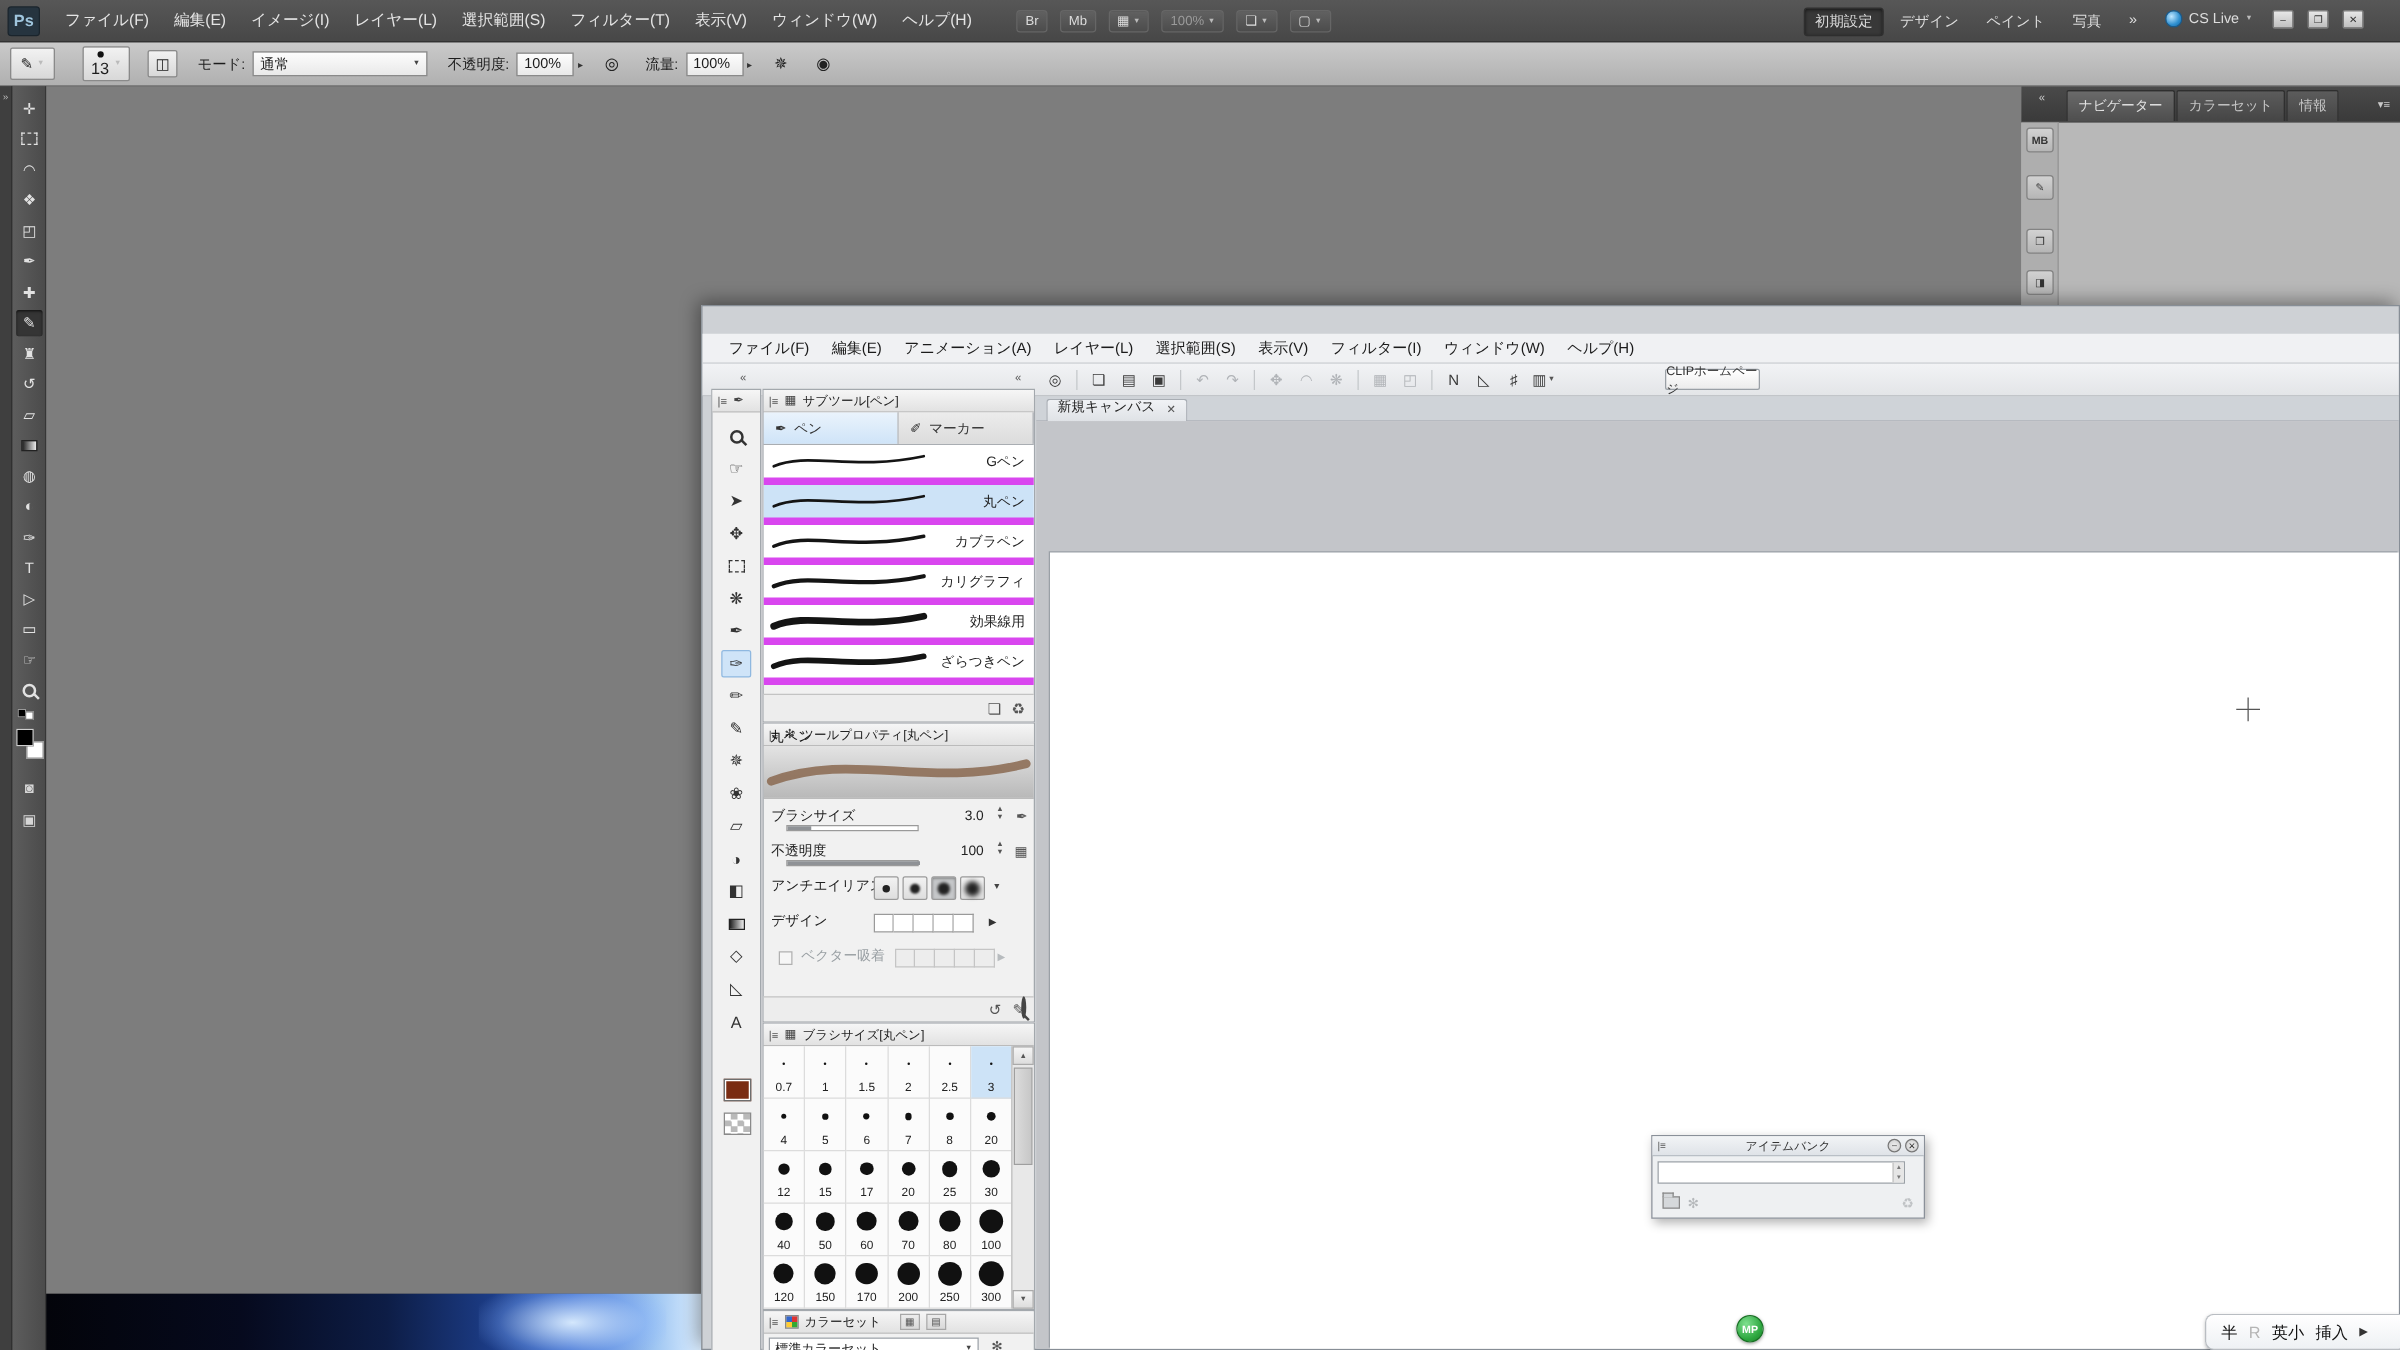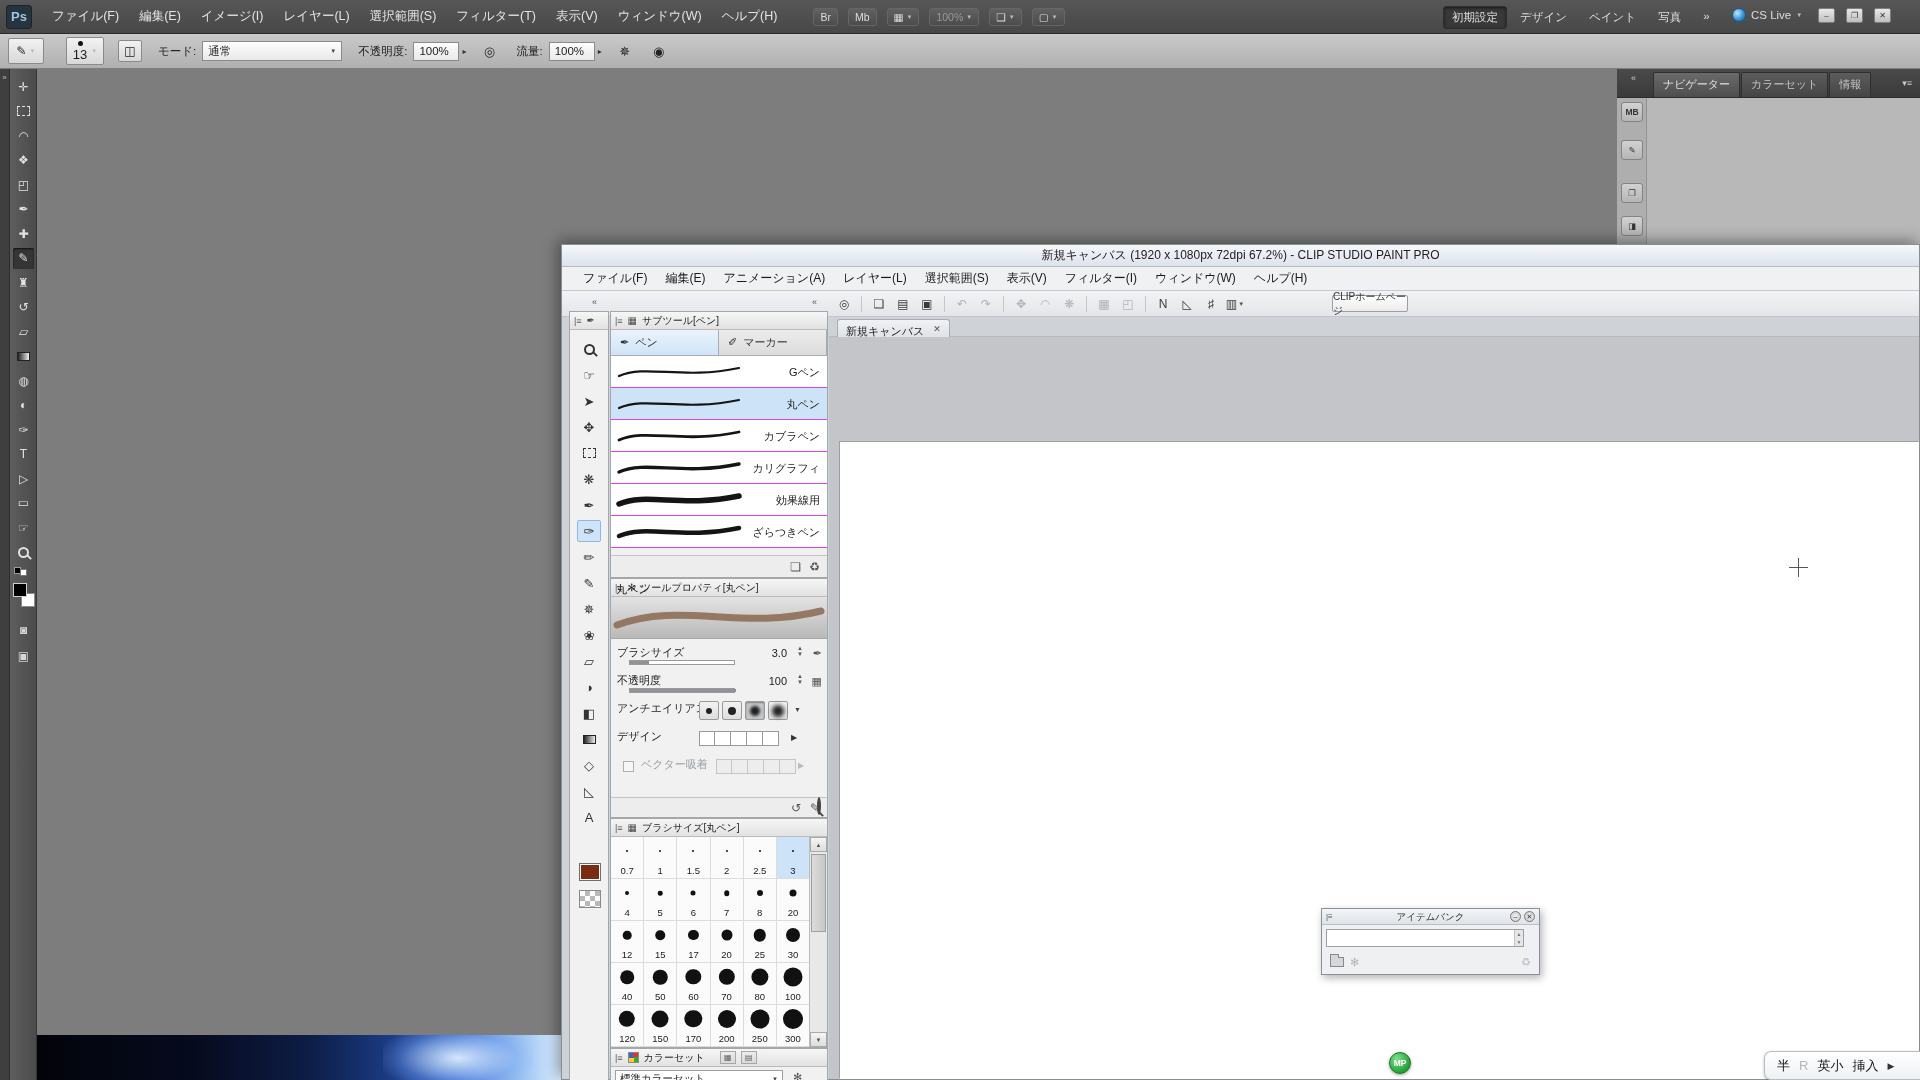--- a/index.html
+++ b/index.html
@@ -78,21 +78,21 @@
 .csp-menu{padding:0 9px;font-size:12px;}
 .csp-toolbar{position:absolute;left:0;top:46px;right:0;height:26px;background:linear-gradient(#f2f3f5,#e3e5e8);border-bottom:1px solid #c2c5c9;}
 .dock-arrow{position:absolute;top:6px;font-size:9px;color:#555;}
 #csp-tbicons{position:absolute;left:272px;top:3px;display:flex;gap:4px;align-items:center;}
 .ctbi{width:20px;height:19px;display:flex;align-items:center;justify-content:center;font-size:12px;color:#3a3a3a;border-radius:2px;}
 .ctbi.muted{color:#b0b3b7;}
 .ctbi .dd{color:#555;margin-left:1px;}
 .tbsep{width:1px;height:16px;background:#c4c7ca;margin:0 3px;}
 #csp-home{position:absolute;left:770px;top:4px;width:76px;height:17px;background:linear-gradient(#fff,#ececec);border:1px solid #9aa0a6;border-radius:2px;font-size:10px;color:#333;display:flex;align-items:center;justify-content:center;}
 .csp-tabbar{position:absolute;left:267px;top:72px;right:0;height:20px;background:#cfd3d8;border-bottom:1px solid #b6bac0;}
-.csp-tab{position:absolute;left:8px;top:2px;height:18px;padding:4px 8px;background:linear-gradient(#f0f2f5,#dfe2e6);border:1px solid #a8adb3;border-bottom:none;border-radius:3px 3px 0 0;display:flex;align-items:flex-start;gap:9px;font-size:11px;color:#222;}
+.csp-tab{position:absolute;left:8px;top:2px;height:18px;padding:4px 8px;background:linear-gradient(#f0f2f5,#dfe2e6);border:1px solid #a8adb3;border-bottom:none;border-radius:3px 3px 0 0;display:flex;align-items:flex-end;gap:9px;font-size:11px;color:#222;}
 .csp-tab .x{font-size:9px;color:#555;}
 #csp-workspace{position:absolute;left:267px;top:92px;right:0;bottom:0;background:#c3c5c9;}
 #csp-white{position:absolute;left:11px;top:105px;right:0;bottom:0;background:#fff;box-shadow:-1px -1px 0 #9aa0a6;}
 .crosshair{position:absolute;left:960px;top:221px;width:19px;height:19px;}
 .crosshair::before{content:"";position:absolute;left:0;right:0;top:9px;height:1px;background:#555;}
 .crosshair::after{content:"";position:absolute;top:0;bottom:0;left:9px;width:1px;background:#555;}
 
 
 .palette{position:absolute;background:#f1f1f1;border:1px solid #a3a8ad;}
 .pal-header{height:18px;background:linear-gradient(#f6f6f6,#e2e2e2);border-bottom:1px solid #bbb;display:flex;align-items:center;gap:5px;padding:0 4px;font-size:10px;color:#222;}
@@ -101,21 +101,21 @@
 #pal-tools{left:7px;top:66px;width:40px;height:770px;}
 .csptool{position:absolute;left:7px;width:24px;height:22px;display:flex;align-items:center;justify-content:center;font-size:13px;color:#333;border-radius:2px;}
 .csptool.sel{background:#cfe4f8;border:1px solid #8fb8e0;}
 .csp-swatch{position:absolute;left:9px;top:551px;width:22px;height:18px;border:1px solid #6e6e6e;box-shadow:inset 0 0 0 1px #fff;}
 .csp-checker{position:absolute;left:9px;top:578px;width:22px;height:18px;border:1px solid #8a8a8a;background:conic-gradient(#b9b9b9 25%,#fff 0 50%,#b9b9b9 0 75%,#fff 0);background-size:10px 10px;}
 #pal-subtool{left:48px;top:66px;width:218px;height:267px;}
 .st-tabs{position:absolute;left:0;top:18px;right:0;height:26px;display:flex;border-bottom:1px solid #a9adb2;}
 .st-tab{flex:1;display:flex;align-items:center;gap:6px;padding-left:9px;font-size:11px;background:linear-gradient(#ececec,#dcdcdc);border-right:1px solid #a9adb2;color:#333;}
 .st-tab.sel{background:linear-gradient(#eaf3fc,#cfe4f8);}
 #subtool-list{position:absolute;left:0;top:44px;right:0;height:192px;background:#fff;}
-.strow{position:relative;height:32px;border-bottom:1px solid #d946ef;display:flex;align-items:center;}
+.strow{position:relative;height:32px;border-bottom:6px solid #d946ef;display:flex;align-items:center;}
 .strow.sel{background:#cde3f7;}
 .strow svg{margin-left:3px;}
 .strow .lbl{position:absolute;right:7px;top:50%;transform:translateY(-50%);font-size:11px;color:#1d1d1d;}
 .st-footer{position:absolute;left:0;bottom:0;right:0;height:22px;background:#ededed;border-top:1px solid #c3c3c3;}
 .foot-icon{position:absolute;top:4px;font-size:12px;color:#555;}
 #pal-toolprop{left:48px;top:333px;width:218px;height:240px;}
 .tp-preview{position:absolute;left:0;top:18px;right:0;height:42px;background:linear-gradient(#e3e3e3,#b9b9b9);border-bottom:1px solid #a9a9a9;overflow:hidden;}
 .tp-name{position:absolute;left:5px;top:3px;font-size:11px;color:#111;z-index:2;}
 .tp-zoom{position:absolute;right:6px;bottom:4px;color:#444;z-index:2;}
 .tprow{position:absolute;left:0;right:0;height:28px;}
@@ -318,23 +318,20 @@
         <div class="rp-dockicon" style="top: 85px;">❐</div>
         <div class="rp-dockicon" style="top: 118px;">◨</div>
       </div>
   </div>
 
   <div id="wallpaper">
     <div class="glow"></div>
   </div>
 
   <div id="csp">
-    <div class="csp-titlebar">
-      <span>新規キャンバス (1920 x 1080px 72dpi 67.2%)  - CLIP STUDIO PAINT PRO</span>
-    </div>
     <div class="csp-menubar">
       <div id="csp-menus" style="display:flex;">
           <div class="csp-menu">ファイル(F)</div>
           <div class="csp-menu">編集(E)</div>
           <div class="csp-menu">アニメーション(A)</div>
           <div class="csp-menu">レイヤー(L)</div>
           <div class="csp-menu">選択範囲(S)</div>
           <div class="csp-menu">表示(V)</div>
           <div class="csp-menu">フィルター(I)</div>
           <div class="csp-menu">ウィンドウ(W)</div>

